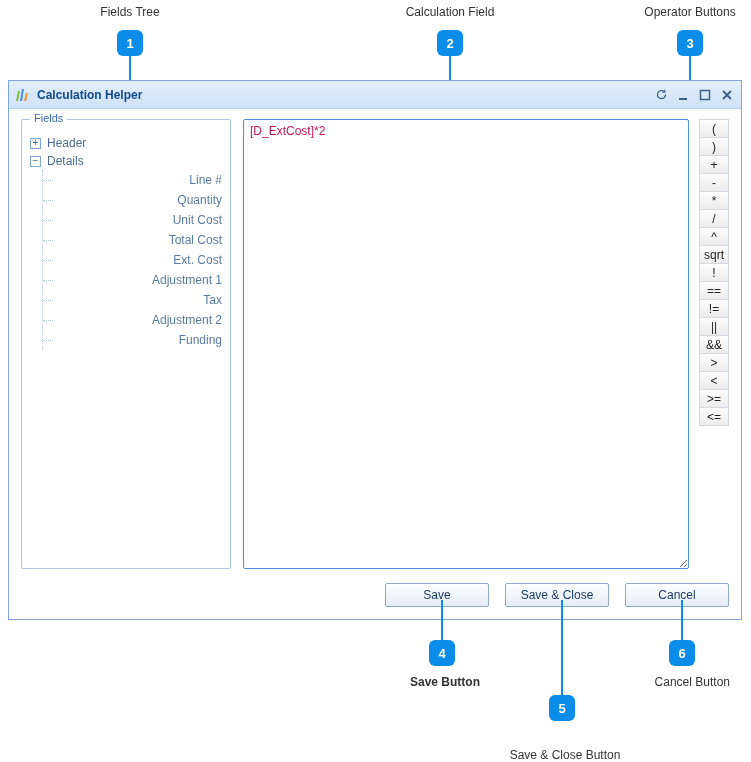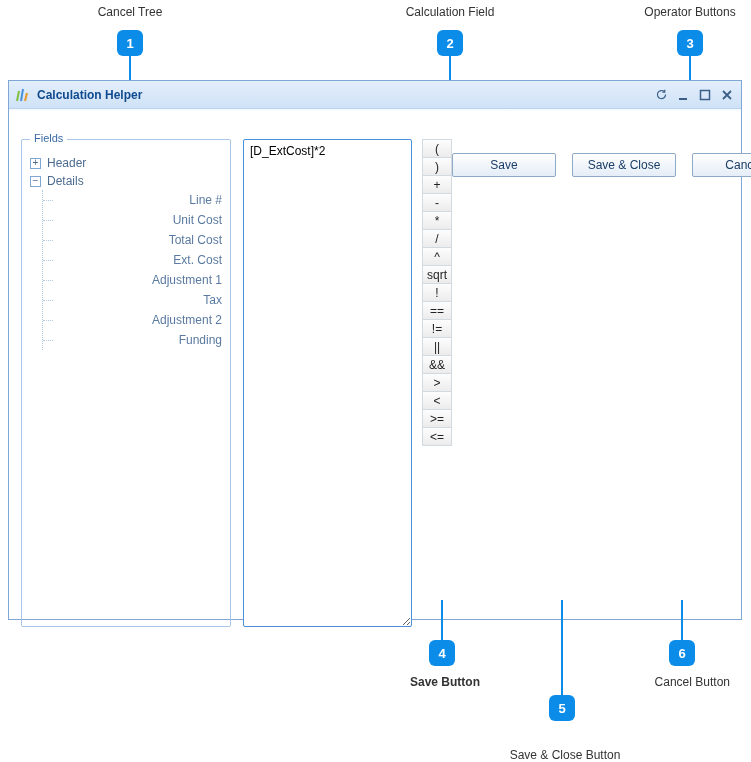--- a/index.html
+++ b/index.html
@@ -71,24 +71,23 @@
     width: 16px; height: 16px;
     display: inline-flex;
     align-items: center;
     justify-content: center;
     color: #3b5f86;
     font-size: 12px;
     cursor: pointer;
   }
   .content {
     display: flex;
-    flex-direction: row;
+    flex-direction: column;
     height: calc(100% - 28px);
     padding: 10px 12px 12px 12px;
-    margin-top: 20px;
   }
   .main-row {
     display: flex;
     flex: 1;
     gap: 12px;
   }
   .fields-panel {
     width: 210px;
     border: 1px solid #a9c6e8;
     border-radius: 2px;
@@ -146,21 +145,21 @@
   }
   .calc-textarea {
     flex: 1;
     border: 1px solid #4a90d9;
     border-radius: 2px;
     padding: 4px 6px;
     font-family: "Segoe UI", Tahoma, sans-serif;
     font-size: 12px;
     resize: both;
     outline: none;
-    color: #000000;
+    color: #be185d;
   }
   .operators {
     width: 30px;
     display: flex;
     flex-direction: column;
   }
   .op-btn {
     height: 19px;
     border: 1px solid #d3d9e0;
     background: linear-gradient(#fdfdfd, #ececec);
@@ -190,21 +189,21 @@
     font-size: 12px;
     cursor: pointer;
     display: inline-flex;
     align-items: center;
     justify-content: center;
   }
 </style>
 </head>
 <body>
 
-<div class="callout-label" style="left:90px; top:5px; width:80px;">Cancel Tree</div>
+<div class="callout-label" style="left:90px; top:5px; width:80px;">Fields Tree</div>
 <div class="callout-bubble" style="left:117px; top:30px;">1</div>
 <div class="callout-line" style="left:129px; top:56px; width:2px; height:45px;"></div>
 
 <div class="callout-label" style="left:400px; top:5px; width:100px;">Calculation Field</div>
 <div class="callout-bubble" style="left:437px; top:30px;">2</div>
 <div class="callout-line" style="left:449px; top:56px; width:2px; height:60px;"></div>
 
 <div class="callout-label" style="left:640px; top:5px; width:100px;">Operator Buttons</div>
 <div class="callout-bubble" style="left:677px; top:30px;">3</div>
 <div class="callout-line" style="left:689px; top:56px; width:2px; height:60px;"></div>
@@ -253,20 +252,21 @@
           <div class="tree-node">
             <span class="expander">+</span>
             <span>Header</span>
           </div>
           <div class="tree-node">
             <span class="expander">−</span>
             <span>Details</span>
           </div>
           <div class="tree-children">
             <div class="tree-leaf">Line #</div>
+            <div class="tree-leaf">Quantity</div>
             <div class="tree-leaf">Unit Cost</div>
             <div class="tree-leaf">Total Cost</div>
             <div class="tree-leaf">Ext. Cost</div>
             <div class="tree-leaf">Adjustment 1</div>
             <div class="tree-leaf">Tax</div>
             <div class="tree-leaf">Adjustment 2</div>
             <div class="tree-leaf">Funding</div>
           </div>
         </div>
       </div>

